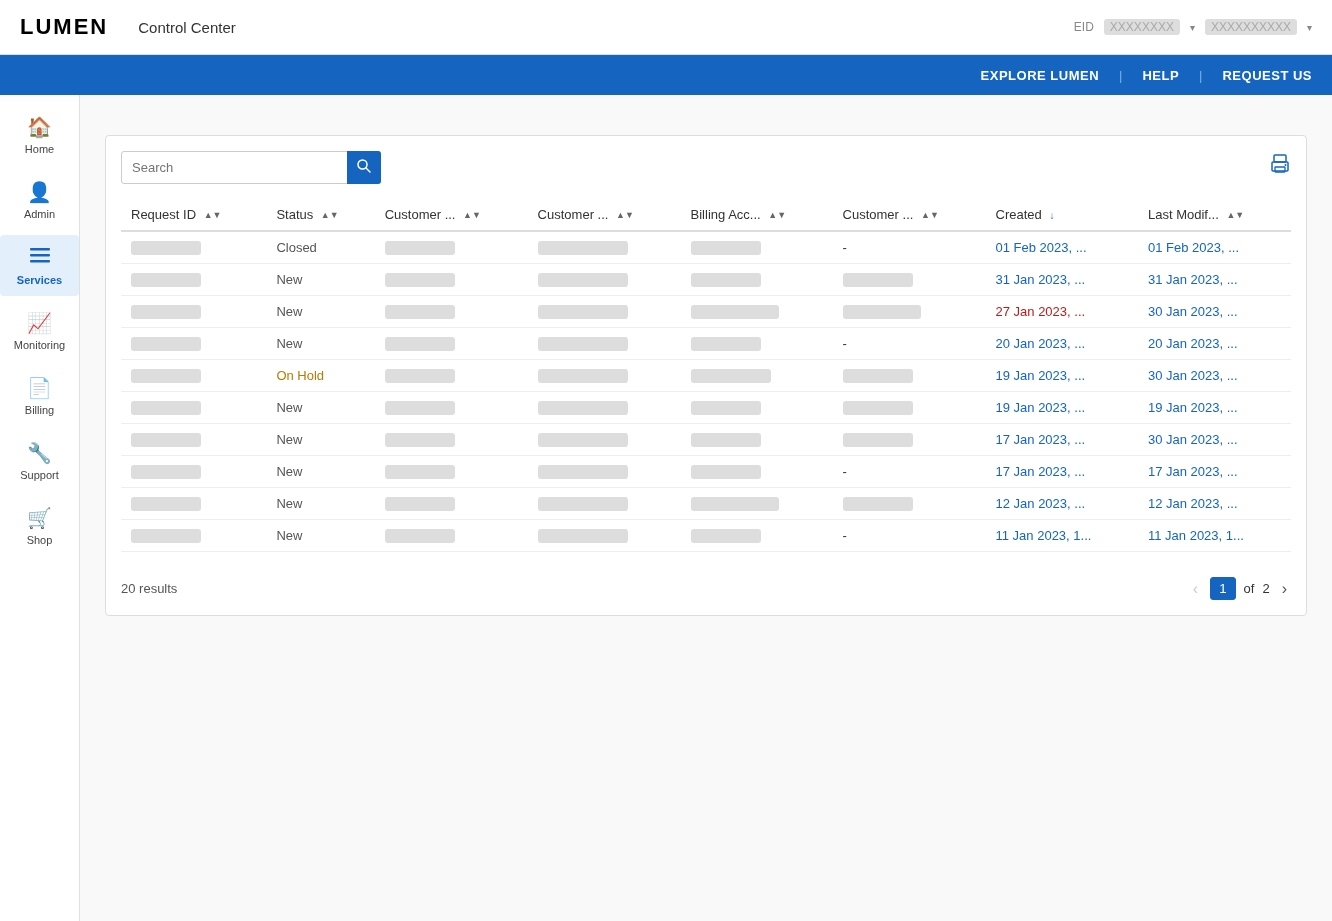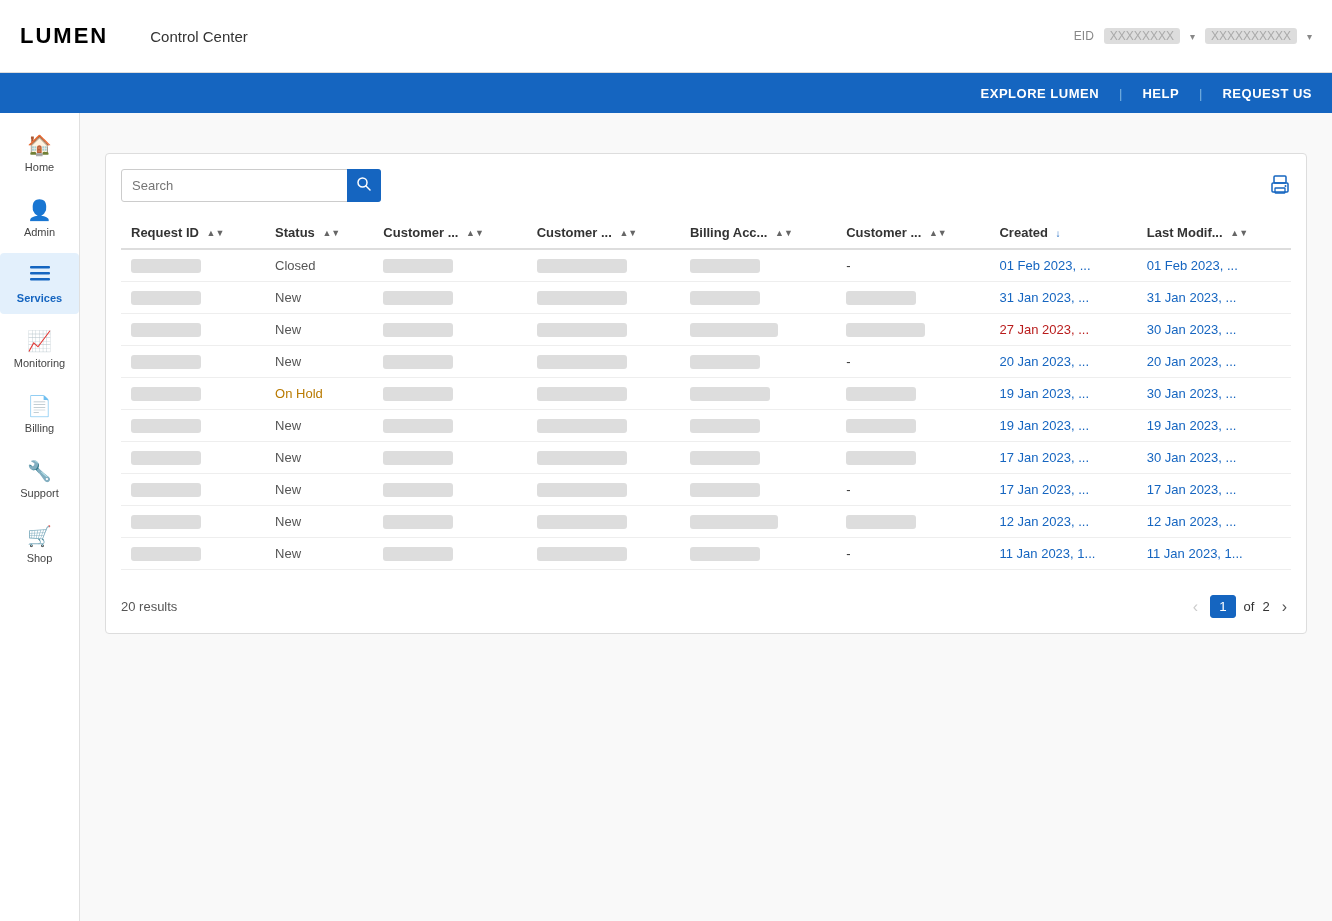--- a/index.html
+++ b/index.html
@@ -5,22 +5,21 @@
     * { box-sizing: border-box; margin: 0; padding: 0; }
     body { font-family: Arial, sans-serif; font-size: 13px; background: #f5f5f5; color: #333; }
 
     
     .top-header {
       display: flex;
       align-items: center;
       background: #fff;
       border-bottom: 1px solid #ddd;
       padding: 0 20px;
-      height: 73px;
-      gap: 12px;
+      height: 55px;
     }
     .logo {
       font-size: 22px;
       font-weight: bold;
       letter-spacing: 2px;
       color: #000;
       margin-right: 30px;
       font-family: 'Arial Black', Arial, sans-serif;
     }
     .app-title {
@@ -148,21 +147,21 @@
     .table-container {
       background: #fff;
       border: 1px solid #ddd;
       border-radius: 4px;
       padding: 15px;
     }
 
     
     .search-bar {
       display: flex;
-      align-items: flex-end;
+      align-items: center;
       justify-content: space-between;
       margin-bottom: 15px;
     }
     .search-input-wrapper {
       position: relative;
       width: 260px;
     }
     .search-input {
       width: 100%;
       padding: 8px 35px 8px 10px;
@@ -193,21 +192,21 @@
     
     table {
       width: 100%;
       border-collapse: collapse;
       font-size: 13px;
     }
     th {
       text-align: left;
       padding: 8px 10px;
       color: #333;
-      font-weight: 700;
+      font-weight: 400;
       border-bottom: 2px solid #ddd;
       white-space: nowrap;
     }
     th .sort-icons {
       display: inline-flex;
       flex-direction: column;
       margin-left: 4px;
       font-size: 9px;
       line-height: 1;
       color: #666;

